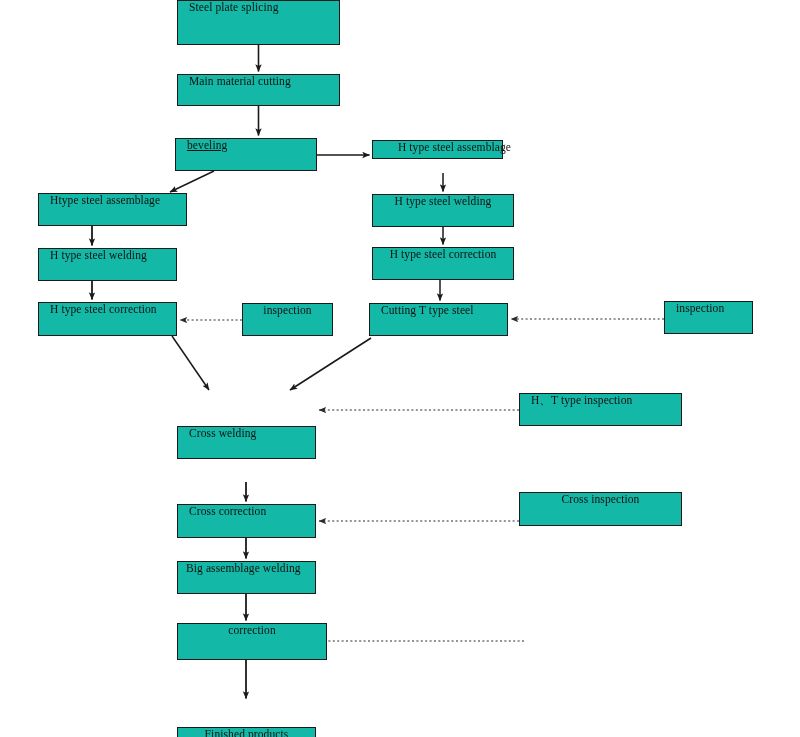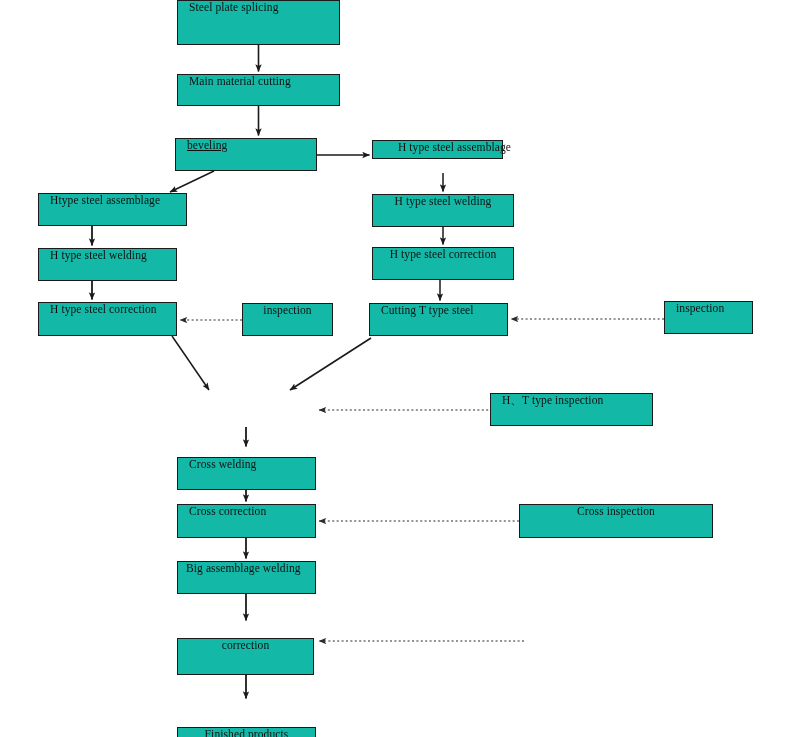--- a/index.html
+++ b/index.html
@@ -110,34 +110,34 @@
     </div>
     <div class="node center-text" style="left: 242px; top: 303px; width: 91px; height: 33px;">
       <span class="txt">inspection</span>
     </div>
     <div class="node left-text" style="left: 369px; top: 303px; width: 139px; height: 33px;">
       <span class="txt">Cutting T type steel</span>
     </div>
     <div class="node left-text" style="left: 664px; top: 301px; width: 89px; height: 33px;">
       <span class="txt">inspection</span>
     </div>
-    <div class="node left-text" style="left: 490px; top: 393px; width: 163px; height: 33px;">
+    <div class="node left-text" style="left: 519px; top: 393px; width: 163px; height: 33px;">
       <span class="txt">H、T type inspection</span>
     </div>
-    <div class="node left-text" style="left: 177px; top: 457px; width: 139px; height: 33px;">
+    <div class="node left-text" style="left: 177px; top: 426px; width: 139px; height: 33px;">
       <span class="txt">Cross welding</span>
     </div>
     <div class="node left-text" style="left: 177px; top: 504px; width: 139px; height: 34px;">
       <span class="txt">Cross correction</span>
     </div>
-    <div class="node center-text" style="left: 519px; top: 504px; width: 194px; height: 34px;">
+    <div class="node center-text" style="left: 519px; top: 492px; width: 163px; height: 34px;">
       <span class="txt">Cross inspection</span>
     </div>
     <div class="node left-text" style="left: 177px; top: 561px; width: 139px; height: 33px; padding-left: 8px;">
       <span class="txt">Big assemblage welding</span>
     </div>
-    <div class="node center-text" style="left: 177px; top: 623px; width: 137px; height: 37px; margin-top: 15px;">
+    <div class="node center-text" style="left: 177px; top: 623px; width: 150px; height: 37px;">
       <span class="txt">correction</span>
     </div>
     <div class="node center-text" style="left: 177px; top: 701px; width: 139px; height: 34px; margin-top: 26px;">
       <span class="txt">Finished products</span>
     </div>
   </div>
 
 </body></html>

